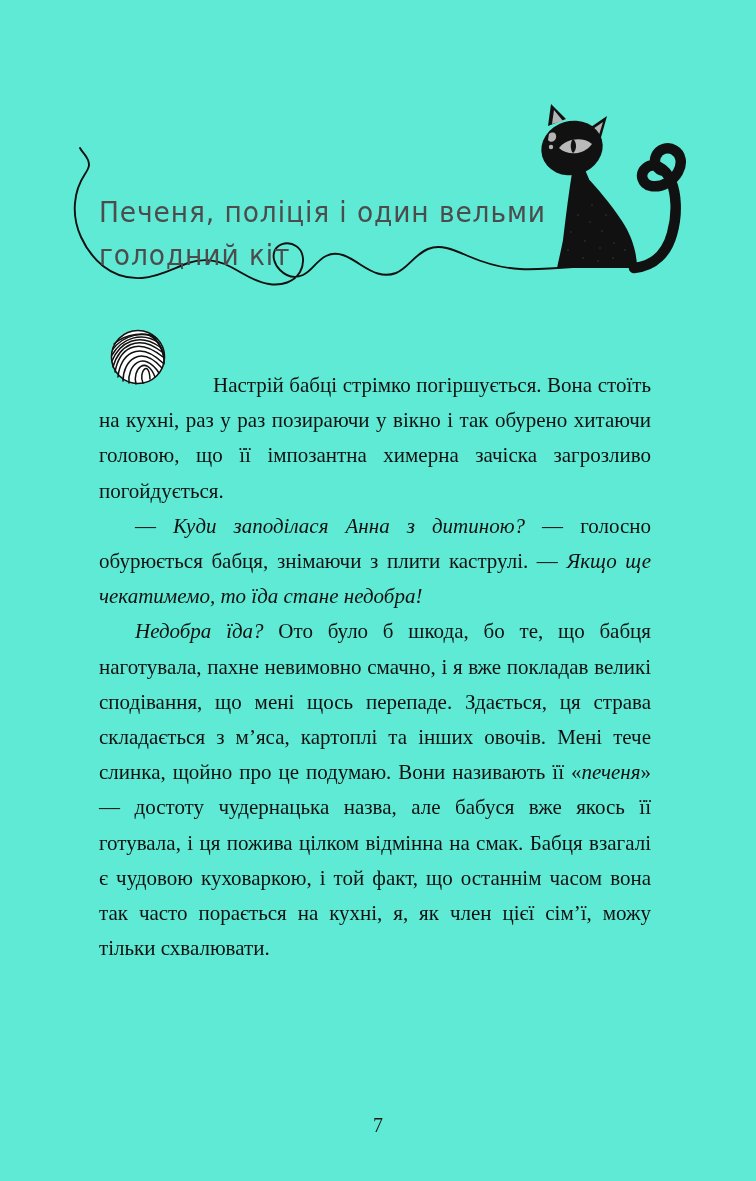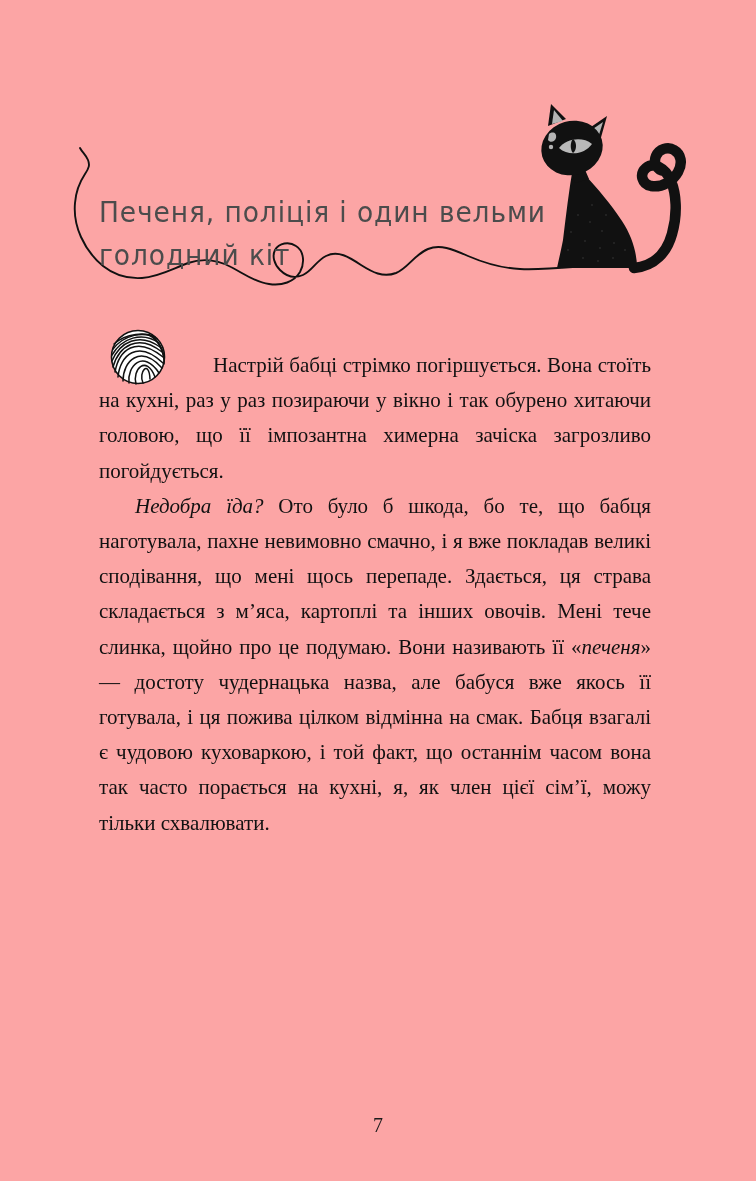--- a/index.html
+++ b/index.html
@@ -14,21 +14,21 @@
     overflow: hidden;
     font-family: "Liberation Serif", "DejaVu Serif", serif;
     color: #111111;
   }
 
   .page {
     position: absolute;
     inset: 0;
     width: 756px;
     height: 1181px;
-    background: #fca5a5;
+    background: #5eead4;
   }
 
   
   .art-layer {
     position: absolute;
     left: 0;
     top: 0;
     width: 756px;
     height: 420px;
     pointer-events: none;
@@ -51,21 +51,21 @@
   }
   .chapter-title .t-line {
     display: block;
     white-space: pre;
   }
 
   
   .body-text {
     position: absolute;
     left: 99px;
-    top: 348px;
+    top: 368px;
     width: 552px;
   }
   .para {
     margin: 0;
     font-size: 21px;
     line-height: 35.2px;
     text-align: justify;
     text-justify: inter-word;
     color: #111111;
     hyphens: none;
@@ -208,20 +208,21 @@
     <span class="t-line">Печеня, поліція і один вельми</span>
     <span class="t-line">голодний кіт</span>
   </h1>
 
   <div class="body-text">
     <p class="para indent">
       <span class="yarn-spacer"></span>
       <span>Настрій бабці стрімко погіршується. Вона стоїть на кухні, раз у раз позираючи у вікно і так обурено хитаючи головою, що її імпозантна химерна зачіска загрозливо погойдується.</span>
     </p>
 
+    <p class="para indent"><span>— </span><i>Куди заподілася Анна з дитиною?</i><span> — голосно обурюється бабця, знімаючи з плити каструлі. — </span><i>Якщо ще чекатимемо, то їда стане недобра!</i></p>
 
     <p class="para indent"><i>Недобра їда?</i><span> Ото було б шкода, бо те, що бабця наготувала, пахне невимовно смачно, і я вже покладав великі сподівання, що мені щось перепаде. Здається, ця страва складається з м’яса, картоплі та інших овочів. Мені тече слинка, щойно про це подумаю. Вони називають її «</span><i>печеня</i><span>» — достоту чудернацька назва, але бабуся вже якось її готувала, і ця пожива цілком відмінна на смак. Бабця взагалі є чудовою куховаркою, і той факт, що останнім часом вона так часто порається на кухні, я, як член цієї сім’ї, можу тільки схвалювати.</span></p>
 
   </div>
 
   <div class="page-number">7</div>
 
 </div>
 
 </body></html>

